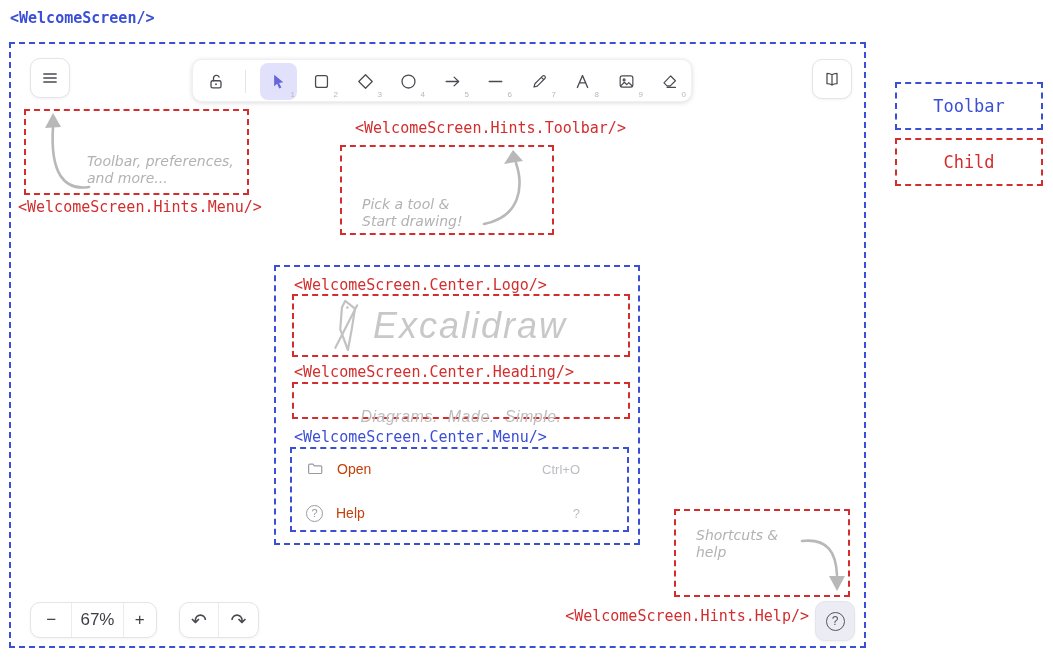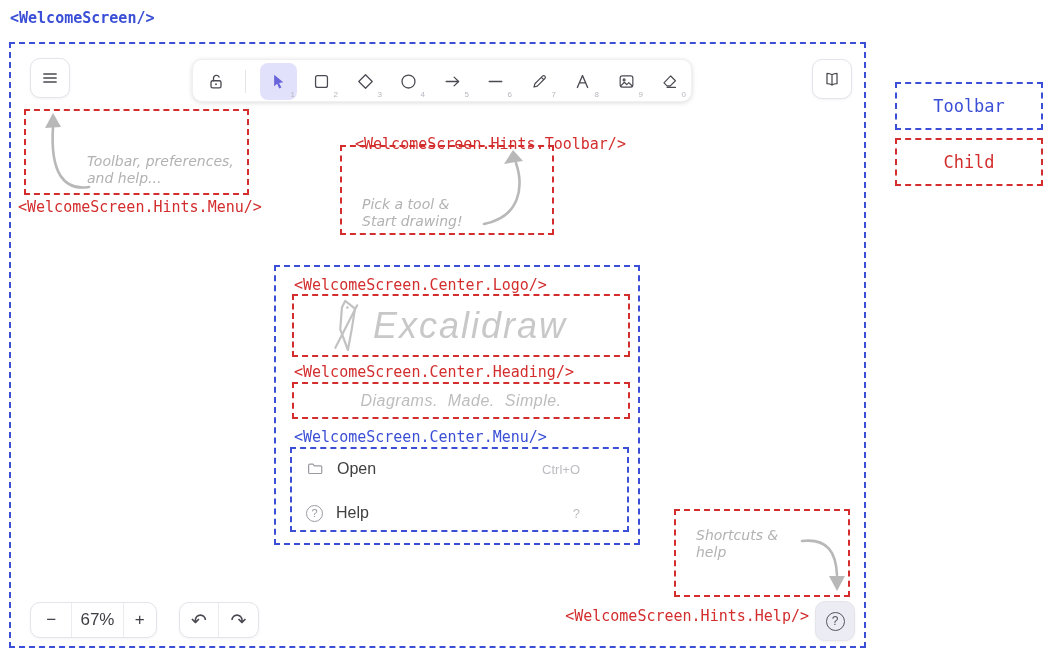--- a/index.html
+++ b/index.html
@@ -41,25 +41,25 @@
   .blue-box{border:2px dashed var(--blue);}
   .lbl{font-size:15px;line-height:16px;white-space:nowrap;}
   .lbl.red{color:var(--red);}
   .lbl.blue{color:var(--blue);}
 
   .hint-text{font-size:14px;line-height:17px;}
 
   .logo-row{display:flex;align-items:center;justify-content:center;height:100%;gap:12px;transform:translateX(-12px);}
   .logo-word{font-size:36px;color:var(--logo);letter-spacing:2px;font-style:italic;}
   .heading-text{display:flex;align-items:center;justify-content:center;height:100%;
-                font-size:16px;color:#bdbdbd;font-style:italic;letter-spacing:.5px;word-spacing:5px;}
+                font-size:16px;color:#bdbdbd;font-style:italic;letter-spacing:.5px;word-spacing:5px;margin-top:16px;}
 
   .menu-row{position:absolute;left:14px;right:14px;height:24px;display:flex;align-items:center;
             gap:13px;cursor:pointer;}
-  .menu-row .mi-label{font-size:16px;color:#404040;}
+  .menu-row .mi-label{font-size:14px;color:#c2410c;}
   .menu-row .mi-shortcut{margin-left:auto;margin-right:33px;font-size:13px;color:#bcbcc2;}
 
   .qcircle{width:17px;height:17px;border:1.6px solid #9a9aa2;border-radius:50%;display:flex;
            align-items:center;justify-content:center;font-size:11px;color:#9a9aa2;flex:0 0 auto;}
   .qcircle.big{width:19px;height:19px;font-size:12px;color:#55555c;border-color:#55555c;}
 
   .pill-group{display:flex;background:#fff;border:1px solid var(--btn-border);border-radius:10px;
               box-shadow:0 1px 3px rgba(0,0,0,.05);height:36px;overflow:hidden;}
   .pill-group .seg{display:flex;align-items:center;justify-content:center;cursor:pointer;
                    font-size:17px;color:#3d3d44;border-right:1px solid #ececf0;}
@@ -205,26 +205,26 @@
       </span>
     </div>
 
     <div class="abs red-box" style="left:13px;top:65px;width:225px;height:86px;">
       <svg class="arrow-svg" width="225" height="86" viewBox="0 0 225 86">
         <path d="M63 76 C38 80 24 62 27 16" fill="none" stroke="#b8b8b8" stroke-width="2.6" stroke-linecap="round"></path>
         <polygon points="27,2 19,17 35,16" fill="#b8b8b8"></polygon>
       </svg>
       <div class="abs hand hint-text" style="left:61px;top:42px;">
         <div>Toolbar, preferences,</div>
-        <div>and help...</div>
+        <div>and more...</div>
       </div>
     </div>
     <div class="abs mono lbl red" style="left:7px;top:155px;">&lt;WelcomeScreen.Hints.Menu/&gt;</div>
 
-    <div class="abs mono lbl red" style="left:344px;top:76px;margin-top:16px;">&lt;WelcomeScreen.Hints.Toolbar/&gt;</div>
+    <div class="abs mono lbl red" style="left:344px;top:76px;">&lt;WelcomeScreen.Hints.Toolbar/&gt;</div>
     <div class="abs red-box" style="left:329px;top:101px;width:214px;height:90px;">
       <svg class="arrow-svg" width="214" height="90" viewBox="0 0 214 90">
         <path d="M142 77 C178 70 182 40 174 16" fill="none" stroke="#b8b8b8" stroke-width="2.6" stroke-linecap="round"></path>
         <polygon points="171,3 162,17 181,14" fill="#b8b8b8"></polygon>
       </svg>
       <div class="abs hand hint-text" style="left:20px;top:49px;">
         <div>Pick a tool &amp;</div>
         <div>Start drawing!</div>
       </div>
     </div>

